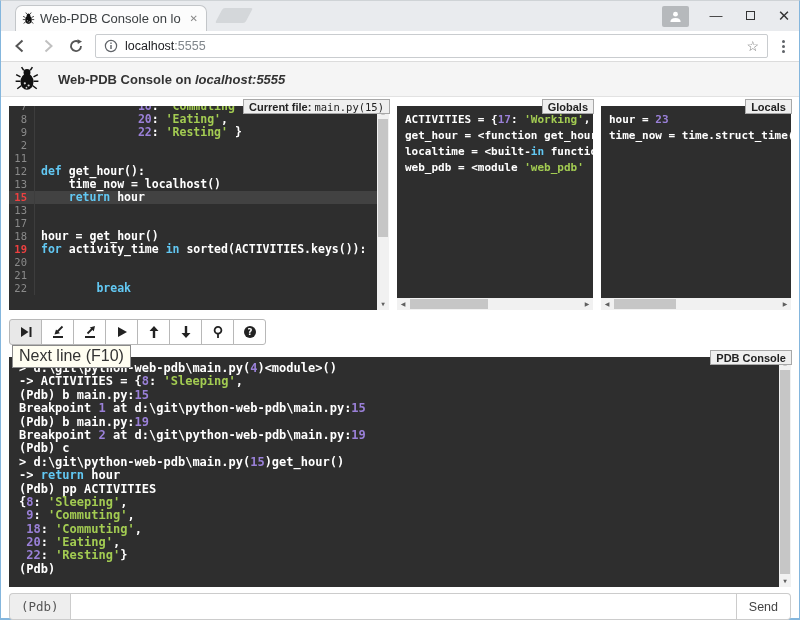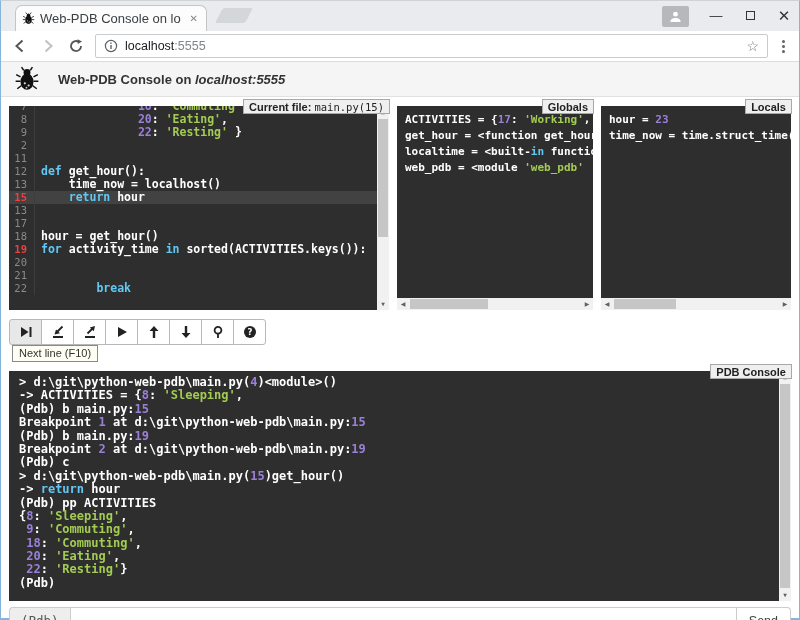--- a/index.html
+++ b/index.html
@@ -60,21 +60,21 @@
   .gut.red { color:#ee4040; font-weight:bold; }
   .ct { padding-left:6px; white-space:pre; }
 
   
   .globals-wrap { width:196px; }
   .locals-wrap { width:190px; }
   .gl-panel { height:192px; font-size:11px; padding:6px 0 0 8px; }
   .gl-panel .ln { height:16px; line-height:16px; white-space:pre; }
 
   
-  .console-wrap { margin-top:26px; }
+  .console-wrap { margin-top:12px; }
   .console-panel { height:230px; font-size:12px; padding:5px 0 0 10px; }
   .console-panel .ln { height:13.4px; line-height:13.4px; white-space:pre; }
 
   
   .vscroll { position:absolute; top:0; right:0; bottom:0; width:12px; background:#f1f1f1; z-index:2; }
   .vscroll .sb-arrow { position:absolute; left:0; width:12px; height:12px; font-size:6px; color:#606060; text-align:center; line-height:12px; }
   .vscroll .up { top:0; } .vscroll .down { bottom:0; }
   .vscroll .thumb { position:absolute; left:1px; width:10px; background:#c6c6c6; }
   .hscroll { height:12px; background:#f1f1f1; position:relative; }
   .hscroll .sb-arrow { position:absolute; top:0; width:12px; height:12px; font-size:6px; color:#606060; text-align:center; line-height:12px; }
@@ -82,21 +82,21 @@
   .hscroll .thumb { position:absolute; top:1px; height:10px; background:#c6c6c6; }
 
   
   .toolbar { margin-top:9px; position:relative; height:26px; }
   .btn-group { display:flex; }
   .tb-btn { width:33px; height:26px; background:#fff; border:1px solid #b8b8b8; margin-left:-1px;
             display:flex; align-items:center; justify-content:center; cursor:pointer; }
   .tb-btn:first-child { margin-left:0; border-radius:3px 0 0 3px; background:#e8e8e8; }
   .tb-btn:last-child { border-radius:0 3px 3px 0; }
   .tooltip { position:absolute; left:3px; top:26px; z-index:5; background:#fffef2; border:1px solid #8a8a8a;
-             font-size:11px; color:#333; padding:1px 6px 2px 6px; white-space:nowrap; }
+             font-size:16px; color:#333; padding:1px 6px 2px 6px; white-space:nowrap; }
 
   
   .input-row { margin-top:6px; display:flex; height:27px; }
   .addon { background:#eee; border:1px solid #ccc; border-right:none; border-radius:4px 0 0 4px;
            font-size:12.5px; color:#555; display:flex; align-items:center; padding:0 11px; font-family:"DejaVu Sans Mono", monospace; }
   .cmd-input { flex:1; border:1px solid #ccc; padding:0 8px; font-size:13px; color:#333; outline:none; }
   .send-btn { border:1px solid #ccc; background:#fff; border-left:none; border-radius:0 4px 4px 0;
               font-size:12.5px; color:#444; padding:0 12px; cursor:pointer; font-family:"Liberation Sans", sans-serif; }
 
   .icon-svg { display:block; }

